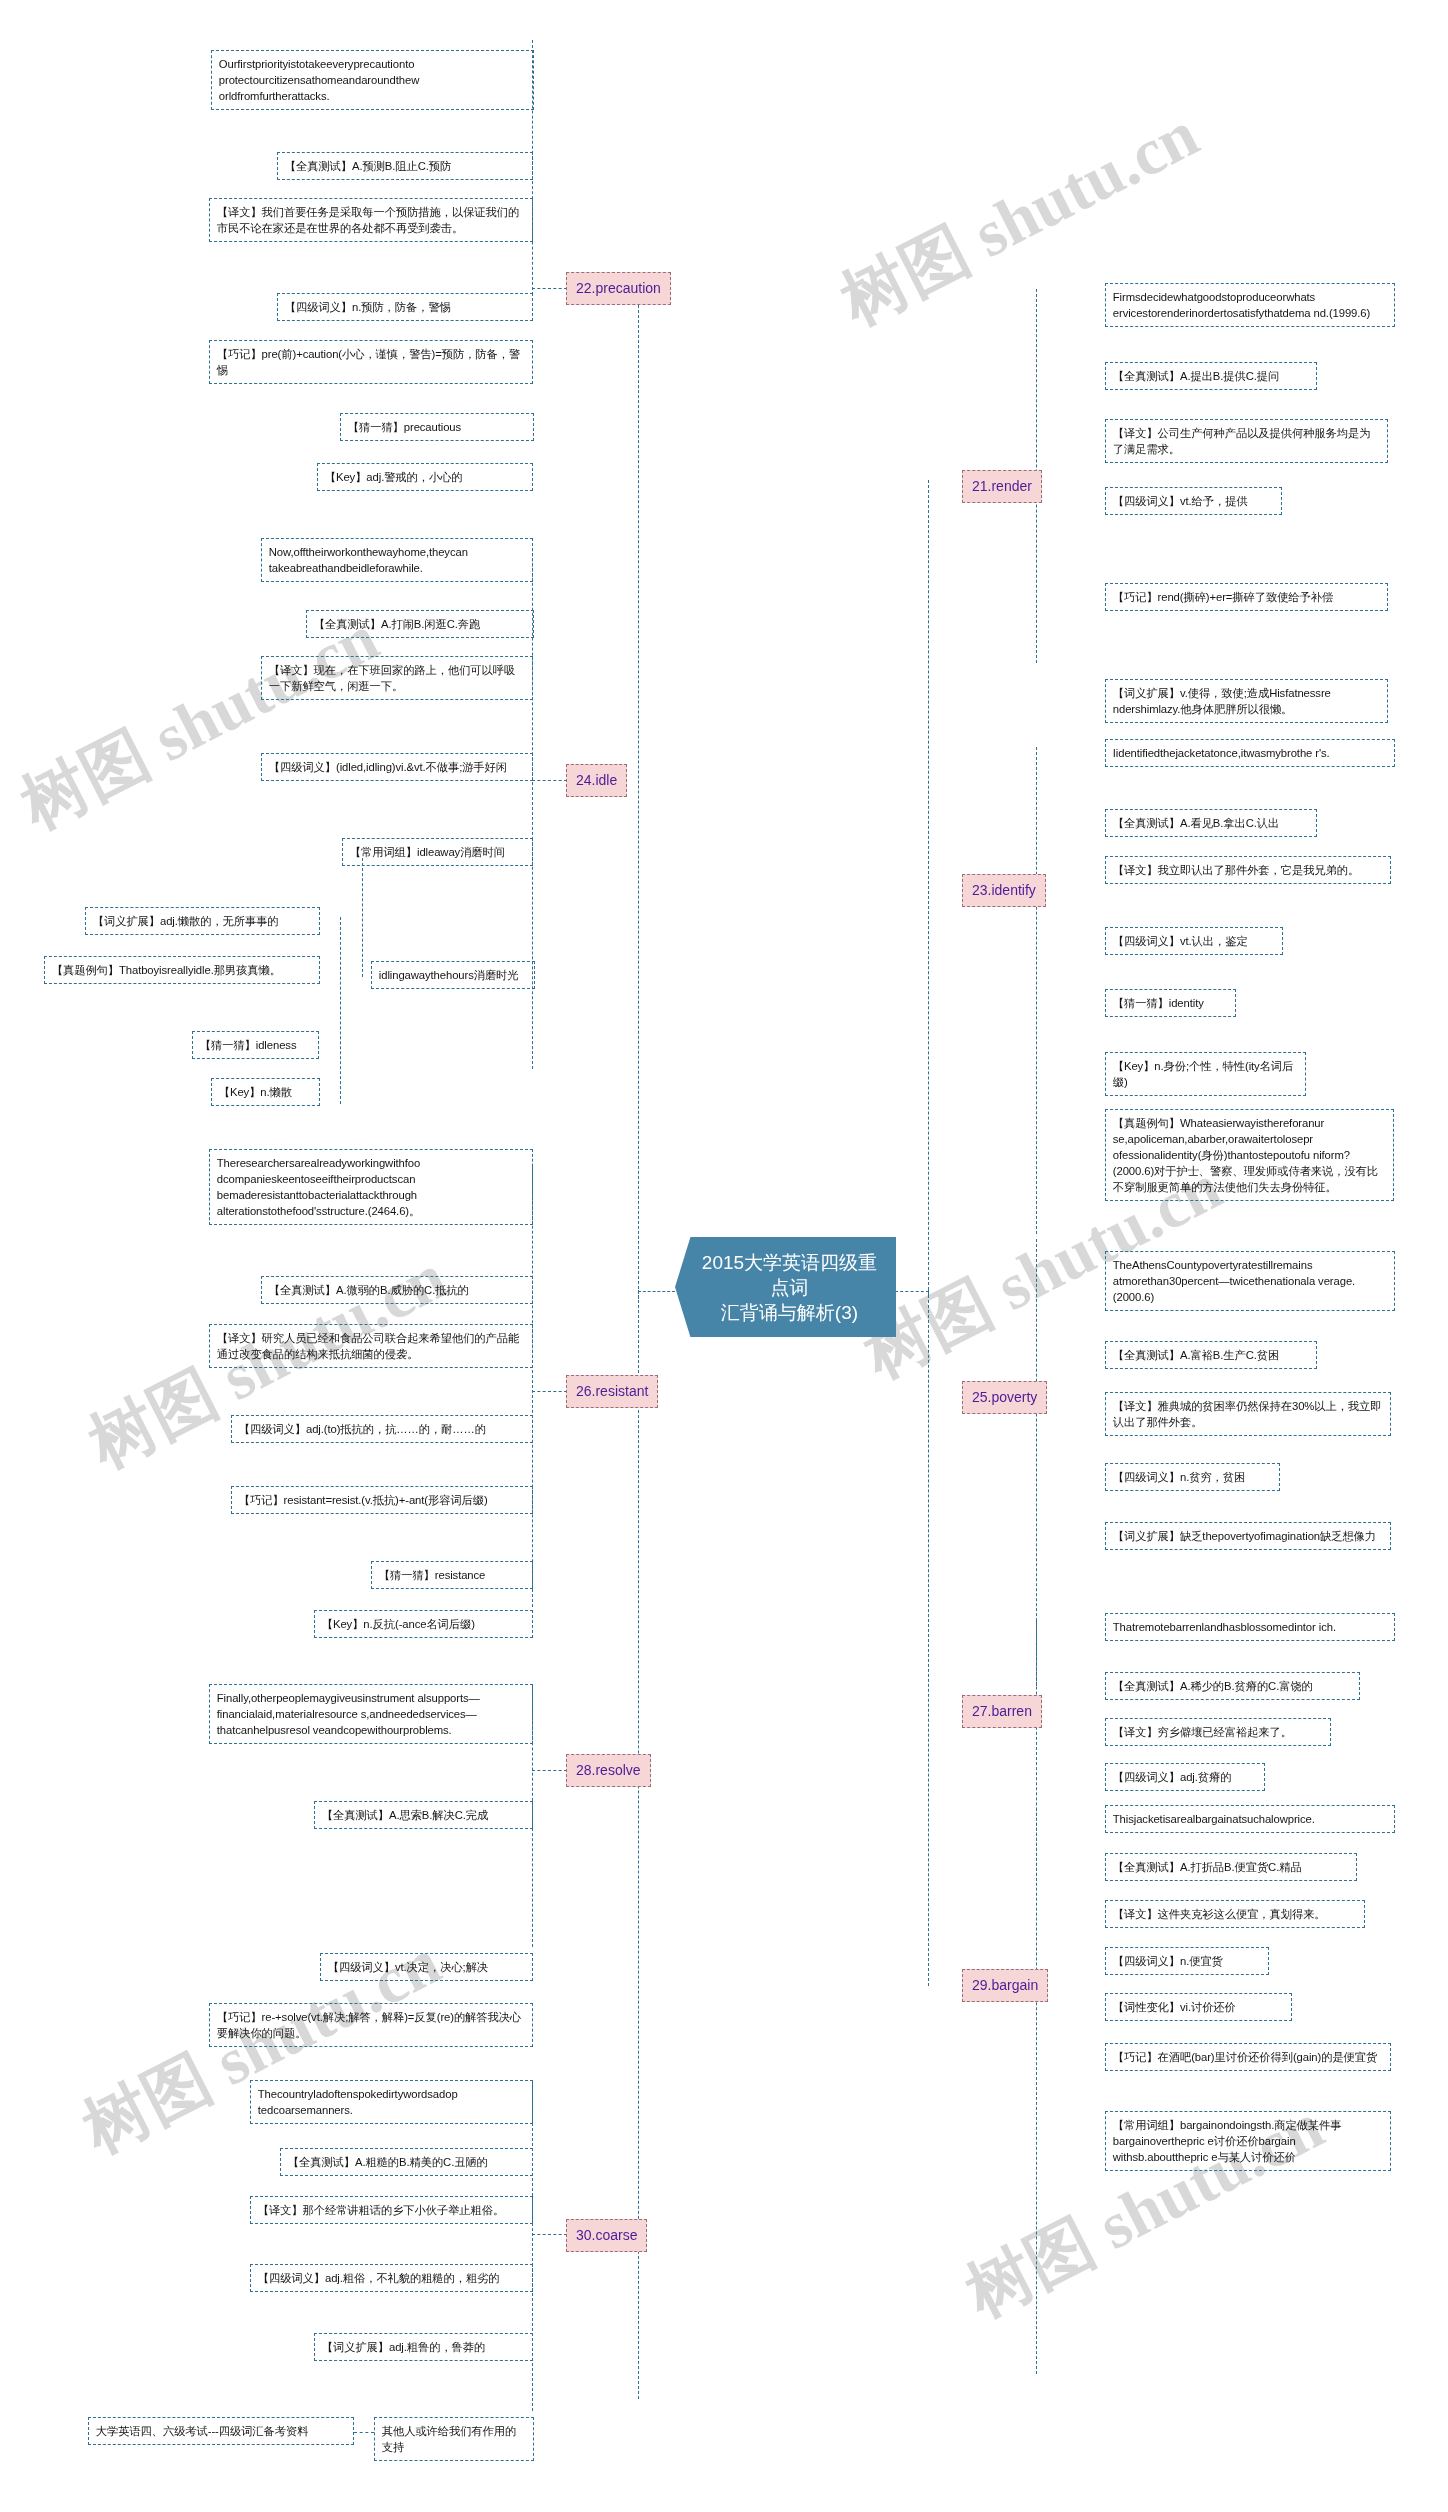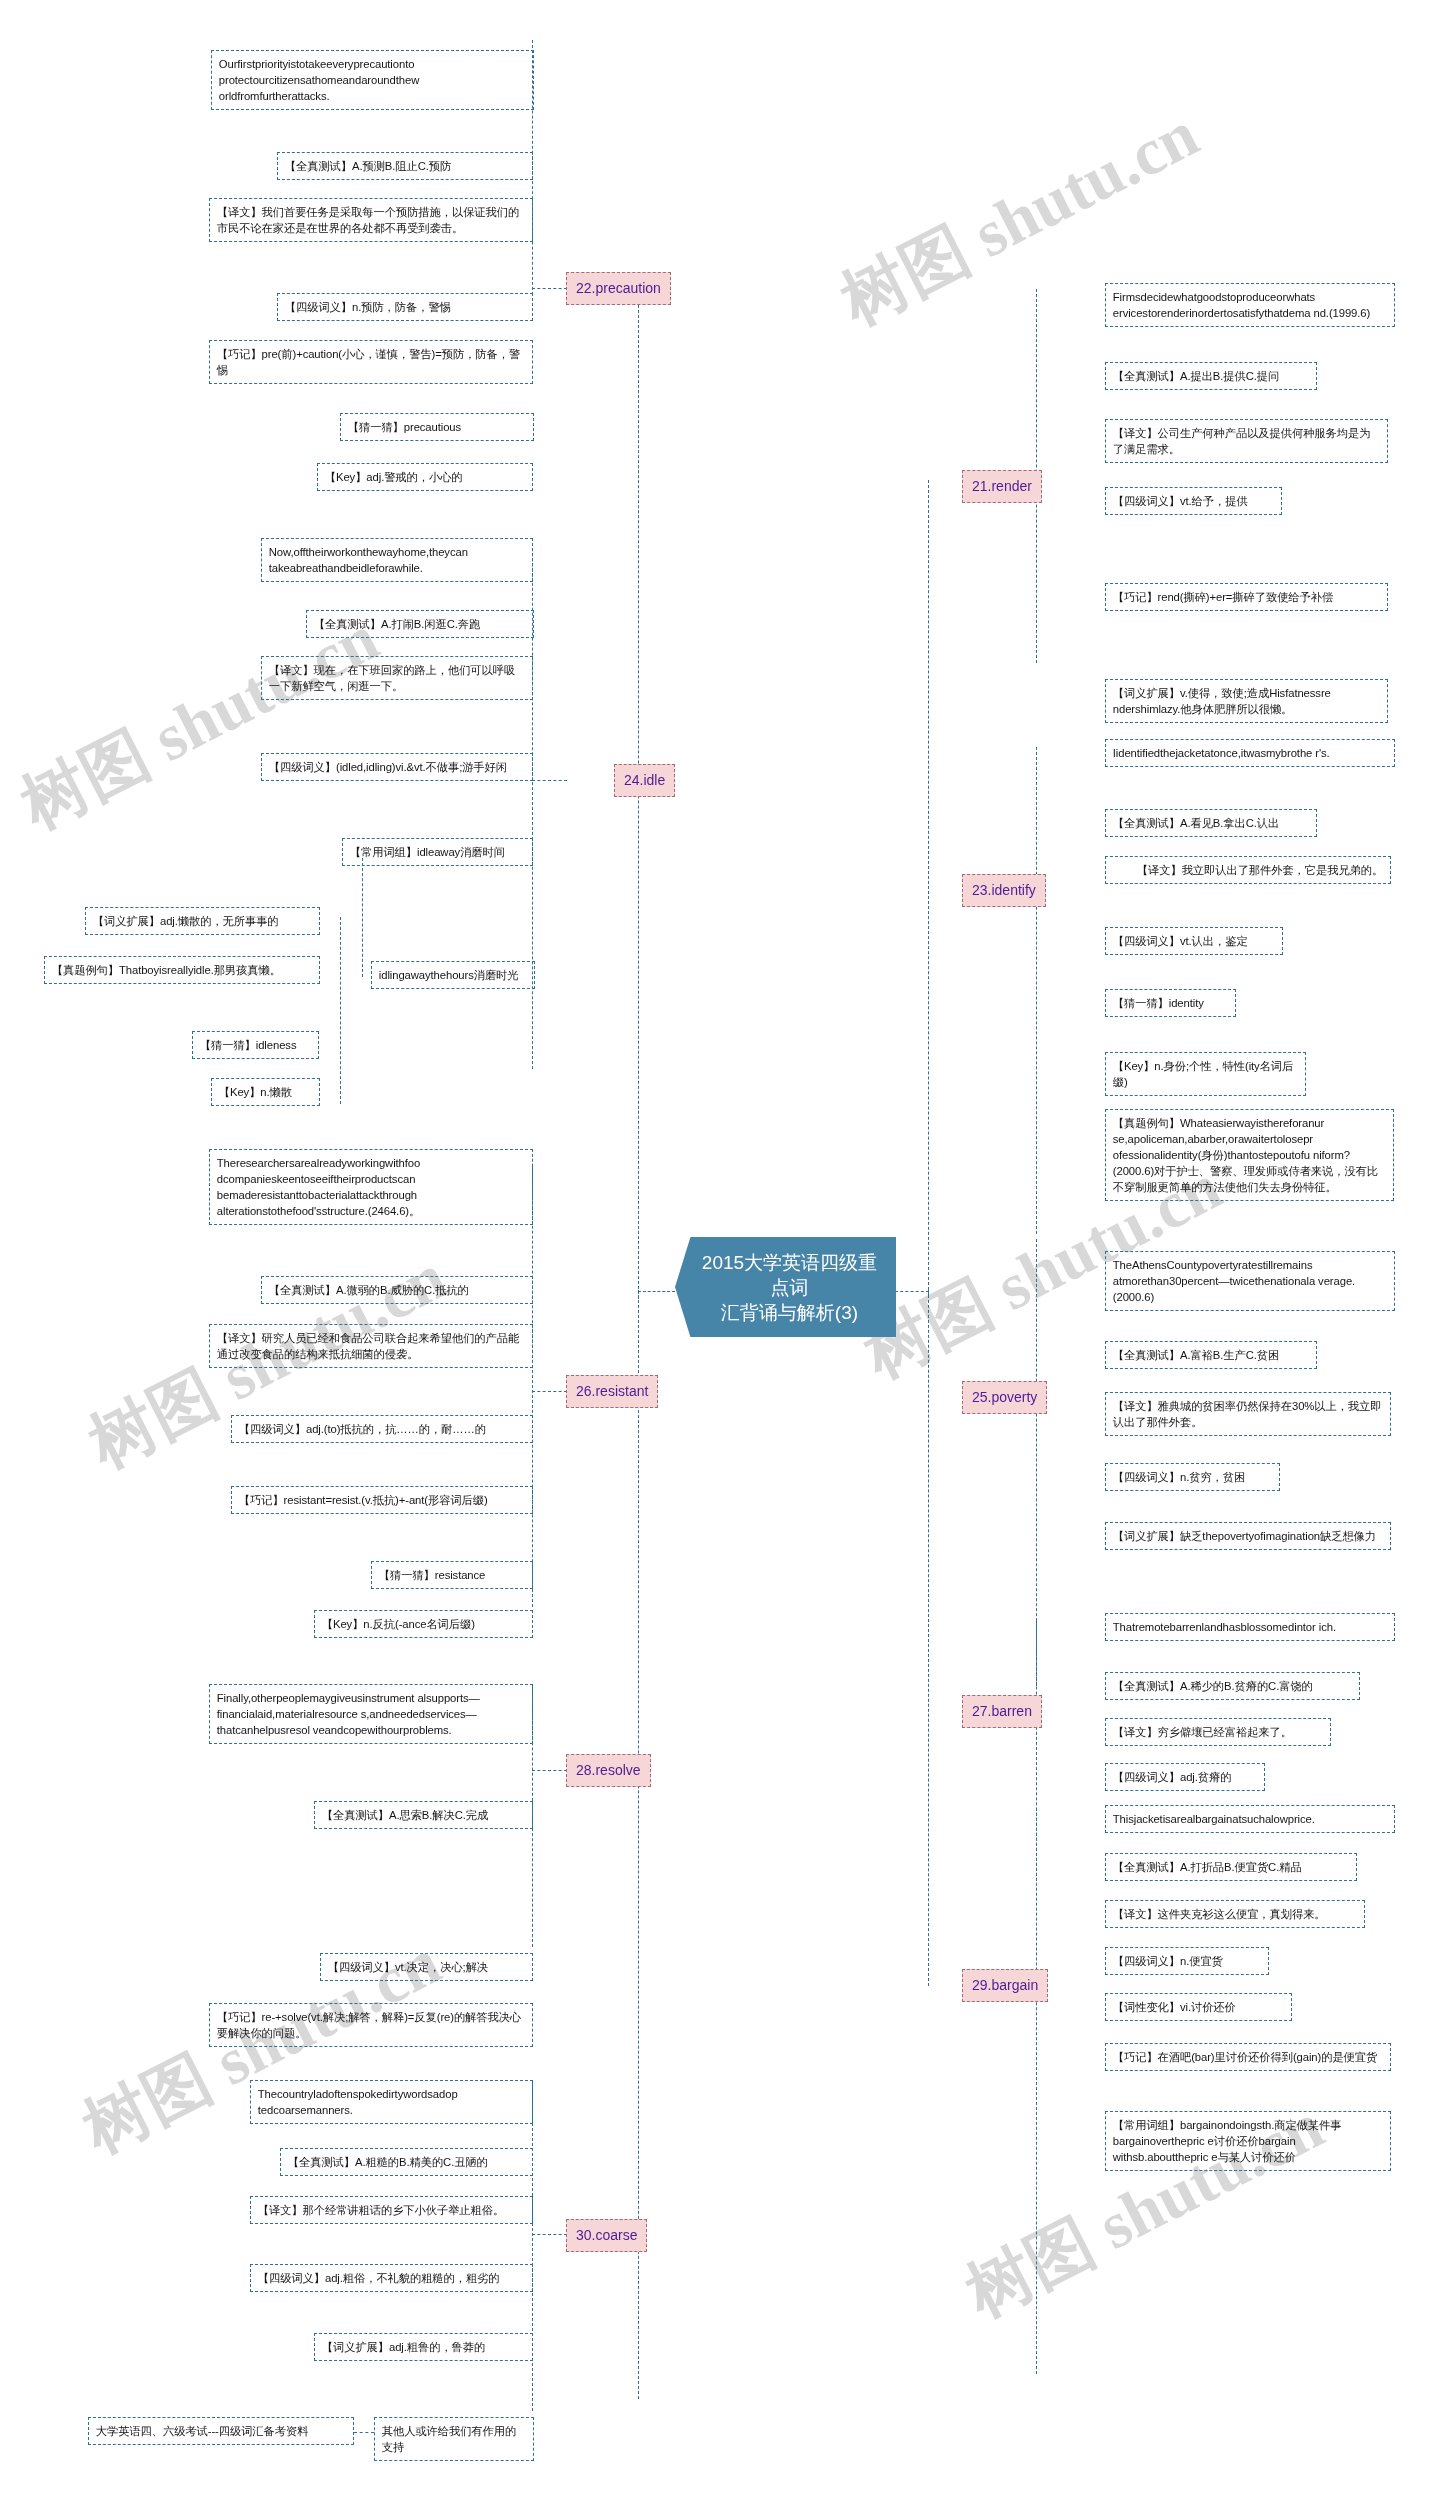--- a/index.html
+++ b/index.html
@@ -107,21 +107,21 @@
   <div class="ln hline" style="left:532px; top:288px; width:35px;"></div>
 
   <div class="node" style="left:211px; top:50px; width:323px;">Ourfirstpriorityistotakeeveryprecautionto protectourcitizensathomeandaroundthew orldfromfurtherattacks.</div>
   <div class="node" style="left:277px; top:152px; width:256px;">【全真测试】A.预测B.阻止C.预防</div>
   <div class="node" style="left:209px; top:198px; width:324px;">【译文】我们首要任务是采取每一个预防措施，以保证我们的市民不论在家还是在世界的各处都不再受到袭击。</div>
   <div class="node" style="left:277px; top:293px; width:256px;">【四级词义】n.预防，防备，警惕</div>
   <div class="node" style="left:209px; top:340px; width:324px;">【巧记】pre(前)+caution(小心，谨慎，警告)=预防，防备，警惕</div>
   <div class="node" style="left:340px; top:413px; width:194px;">【猜一猜】precautious</div>
   <div class="node" style="left:317px; top:463px; width:216px;">【Key】adj.警戒的，小心的</div>
 
-  <div class="topic" style="left:566px; top:764px;margin-left:48px;">24.idle</div>
+  <div class="topic" style="left:566px; top:764px;">24.idle</div>
   <div class="ln vline" style="left:532px; top:543px; height:526px;"></div>
   <div class="ln hline" style="left:532px; top:780px; width:35px;"></div>
 
   <div class="node" style="left:261px; top:538px; width:272px;">Now,offtheirworkonthewayhome,theycan takeabreathandbeidleforawhile.</div>
   <div class="node" style="left:306px; top:610px; width:228px;">【全真测试】A.打闹B.闲逛C.奔跑</div>
   <div class="node" style="left:261px; top:656px; width:272px;">【译文】现在，在下班回家的路上，他们可以呼吸一下新鲜空气，闲逛一下。</div>
   <div class="node" style="left:261px; top:753px; width:272px;">【四级词义】(idled,idling)vi.&amp;vt.不做事;游手好闲</div>
   <div class="node" style="left:342px; top:838px; width:191px;">【常用词组】idleaway消磨时间</div>
   <div class="ln vline" style="left:362px; top:858px; height:119px;"></div>
   <div class="node" style="left:371px; top:961px; width:164px;">idlingawaythehours消磨时光</div>
@@ -176,21 +176,21 @@
   <div class="node" style="left:1105px; top:487px; width:177px;">【四级词义】vt.给予，提供</div>
   <div class="node" style="left:1105px; top:583px; width:283px;">【巧记】rend(撕碎)+er=撕碎了致使给予补偿</div>
   <div class="node" style="left:1105px; top:679px; width:283px;">【词义扩展】v.使得，致使;造成Hisfatnessre ndershimlazy.他身体肥胖所以很懒。</div>
 
   <div class="topic" style="left:962px; top:874px;">23.identify</div>
   <div class="ln vline" style="left:1036px; top:747px; height:487px;"></div>
   <div class="ln hline" style="left:1036px; top:890px; width:0px;"></div>
 
   <div class="node" style="left:1105px; top:739px; width:290px;">Iidentifiedthejacketatonce,itwasmybrothe r's.</div>
   <div class="node" style="left:1105px; top:809px; width:212px;">【全真测试】A.看见B.拿出C.认出</div>
-  <div class="node" style="left:1105px; top:856px; width:286px;text-align:right;">【译文】我立即认出了那件外套，它是我兄弟的。</div>
+  <div class="node" style="left:1105px; top:856px; width:286px;">【译文】我立即认出了那件外套，它是我兄弟的。</div>
   <div class="node" style="left:1105px; top:927px; width:178px;">【四级词义】vt.认出，鉴定</div>
   <div class="node" style="left:1105px; top:989px; width:131px;">【猜一猜】identity</div>
   <div class="node" style="left:1105px; top:1052px; width:201px;">【Key】n.身份;个性，特性(ity名词后缀)</div>
   <div class="node" style="left:1105px; top:1109px; width:289px;">【真题例句】Whateasierwayisthereforanur se,apoliceman,abarber,orawaitertolosepr ofessionalidentity(身份)thantostepoutofu niform?(2000.6)对于护士、警察、理发师或侍者来说，没有比不穿制服更简单的方法使他们失去身份特征。</div>
 
   <div class="topic" style="left:962px; top:1381px;">25.poverty</div>
   <div class="ln vline" style="left:1036px; top:1239px; height:447px;"></div>
   <div class="ln hline" style="left:1036px; top:1397px; width:0px;"></div>
 
   <div class="node" style="left:1105px; top:1251px; width:290px;">TheAthensCountypovertyratestillremains atmorethan30percent—twicethenationala verage.(2000.6)</div>

